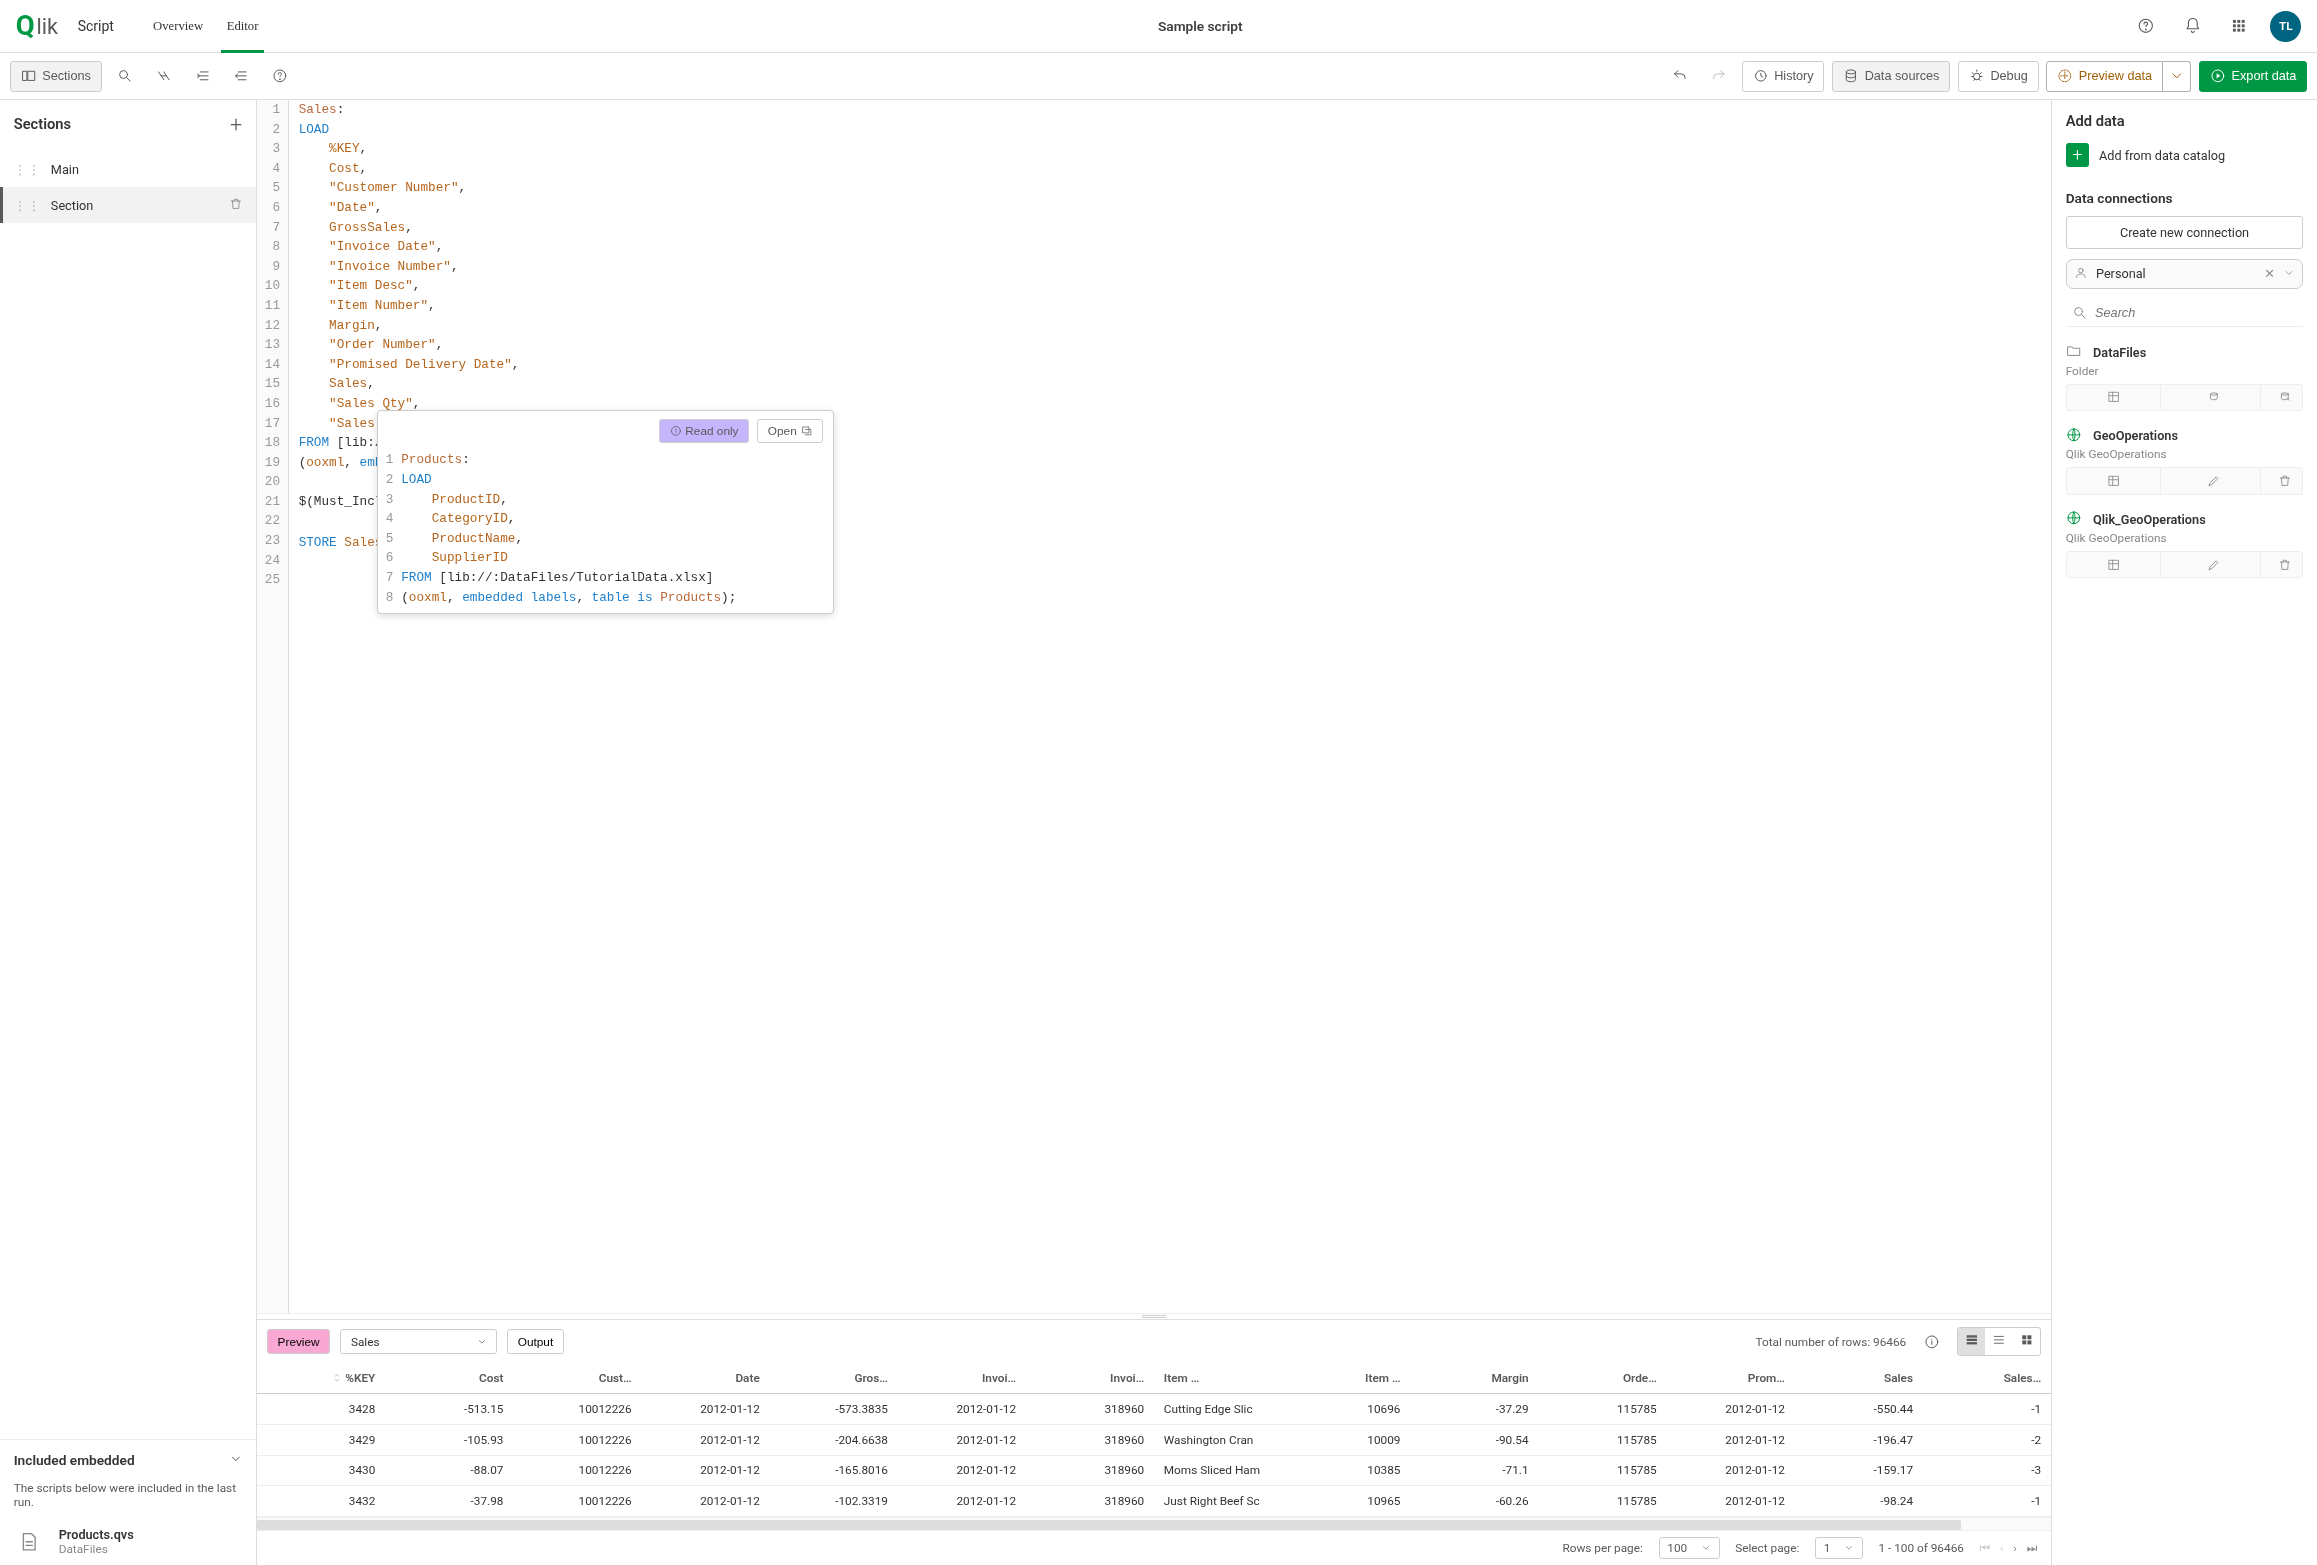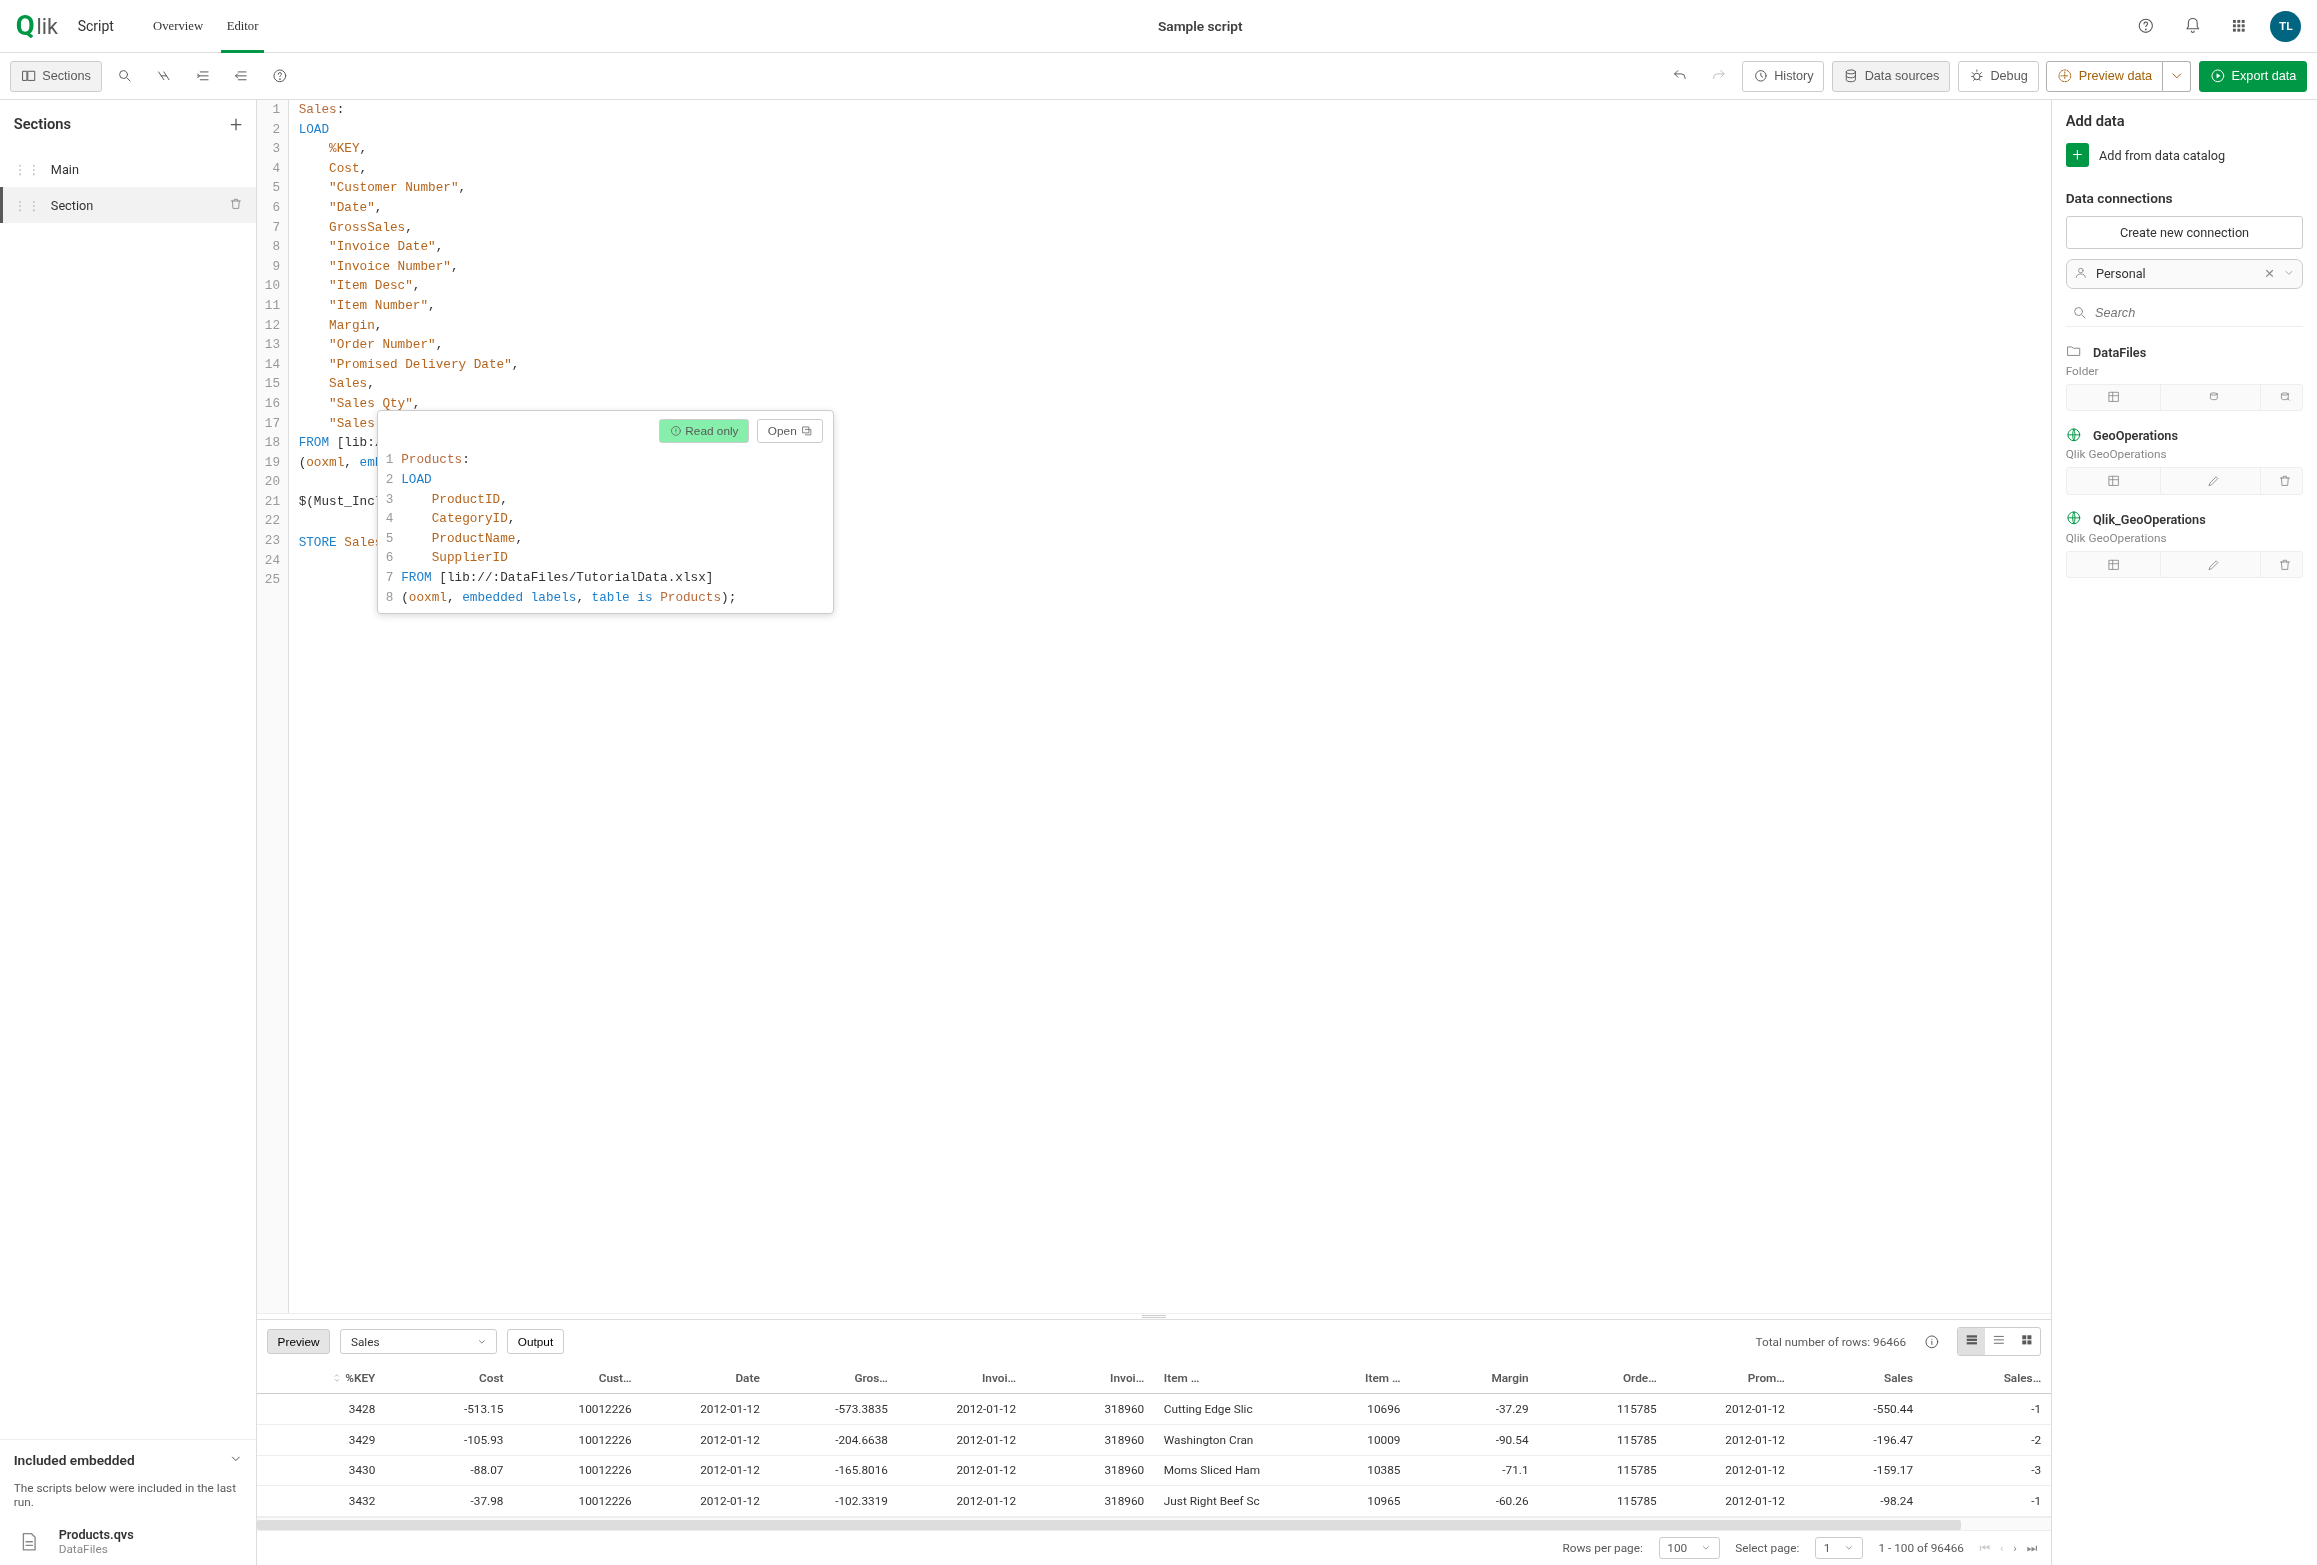--- a/index.html
+++ b/index.html
@@ -62,21 +62,21 @@
 .c-id { color: #b5651d; }
 .c-str { color: #b5651d; }
 .c-tbl { color: #b86a3a; }
 .c-pl { color: #333; }
 .inline-expand { display: inline-block; border: 1px solid #ccc; border-radius: 2.9px; font-size: 9.8px; padding: 0 3.9px; color: #888; margin-left: 3.9px; }
 
 
 .popup { position: absolute; top: 310px; left: 120px; width: 457px; border: 1px solid #ccc; border-radius: 3.9px; background: #fff; box-shadow: 0 2px 7.8px rgba(0,0,0,0.15); }
 .popup-hdr { display: flex; justify-content: flex-end; gap: 7.8px; padding: 7.8px 9.8px; }
 .popup-btn { display: flex; align-items: center; gap: 3.9px; padding: 3.9px 9.8px; border: 1px solid #ccc; border-radius: 2.9px; font-size: 11.8px; color: #595959; background: #fff; cursor: pointer; }
-.popup-btn.ro { background: #86efac; color: #595959; }
+.popup-btn.ro { background: #c4b5fd; color: #595959; }
 .popup-code { display: flex; font-family: "Courier New", monospace; font-size: 12.7px; line-height: 19.6px; padding-bottom: 5.9px; }
 .popup-gutter { text-align: right; padding: 0 7.8px; color: #999; user-select: none; }
 .popup-codebody { white-space: pre; padding-right: 9.8px; overflow: hidden; }
 
 
 .right-panel { width: 266px; border-left: 1px solid #ddd; display: flex; flex-direction: column; padding: 11.8px 13.7px; overflow: auto; }
 .rp-heading { font-size: 14.7px; font-weight: 600; color: #333; margin-bottom: 9.8px; }
 .rp-add-btn { display: flex; align-items: center; gap: 9.8px; padding: 3.9px 0; cursor: pointer; font-size: 12.7px; color: #333; margin-bottom: 13.7px; }
 .rp-add-btn .sq { width: 23.5px; height: 23.5px; background: #009845; color: #fff; border-radius: 2.9px; display: flex; align-items: center; justify-content: center; font-size: 17.6px; font-weight: 300; }
 .rp-subheading { font-size: 13.7px; font-weight: 600; margin: 5.9px 0 9.8px; }
@@ -99,21 +99,21 @@
 .conn-actions .ca.nobr { border-right: none; }
 .conn-actions svg { width: 13.7px; height: 13.7px; }
 
 
 .hsplit { height: 5.9px; display: flex; align-items: center; justify-content: center; cursor: row-resize; border-top: 1px solid #eee; }
 .hsplit .grip { width: 23.5px; height: 2.9px; border-top: 1px solid #ccc; border-bottom: 1px solid #ccc; }
 
 
 .bottom { display: flex; flex-direction: column; border-top: 1px solid #ddd; }
 .bottom-tb { display: flex; align-items: center; padding: 5.9px 9.8px; gap: 9.8px; }
-.bottom-tb .preview-btn { padding: 4.9px 9.8px; border: 1px solid #ccc; border-radius: 2.9px; background: #e5e5e5; font-size: 11.8px; }
+.bottom-tb .preview-btn { padding: 4.9px 9.8px; border: 1px solid #ccc; border-radius: 2.9px; background: #f9a8d4; font-size: 11.8px; }
 .bottom-tb .sel { padding: 4.9px 9.8px; border: 1px solid #ccc; border-radius: 2.9px; background: #fff; font-size: 11.8px; min-width: 157px; display: flex; align-items: center; justify-content: space-between; cursor: pointer; }
 .bottom-tb .output-btn { padding: 4.9px 9.8px; border: 1px solid #ccc; border-radius: 2.9px; background: #fff; font-size: 11.8px; cursor: pointer; }
 .bottom-tb .spacer { flex: 1; }
 .bottom-tb .total { font-size: 11.8px; color: #595959; }
 .view-toggle { display: flex; border: 1px solid #ccc; border-radius: 2.9px; overflow: hidden; }
 .view-toggle div { padding: 4.9px 6.9px; cursor: pointer; color: #595959; }
 .view-toggle div.active { background: #e0e0e0; }
 
 
 .table-wrap { overflow: auto; max-height: 176px; }

